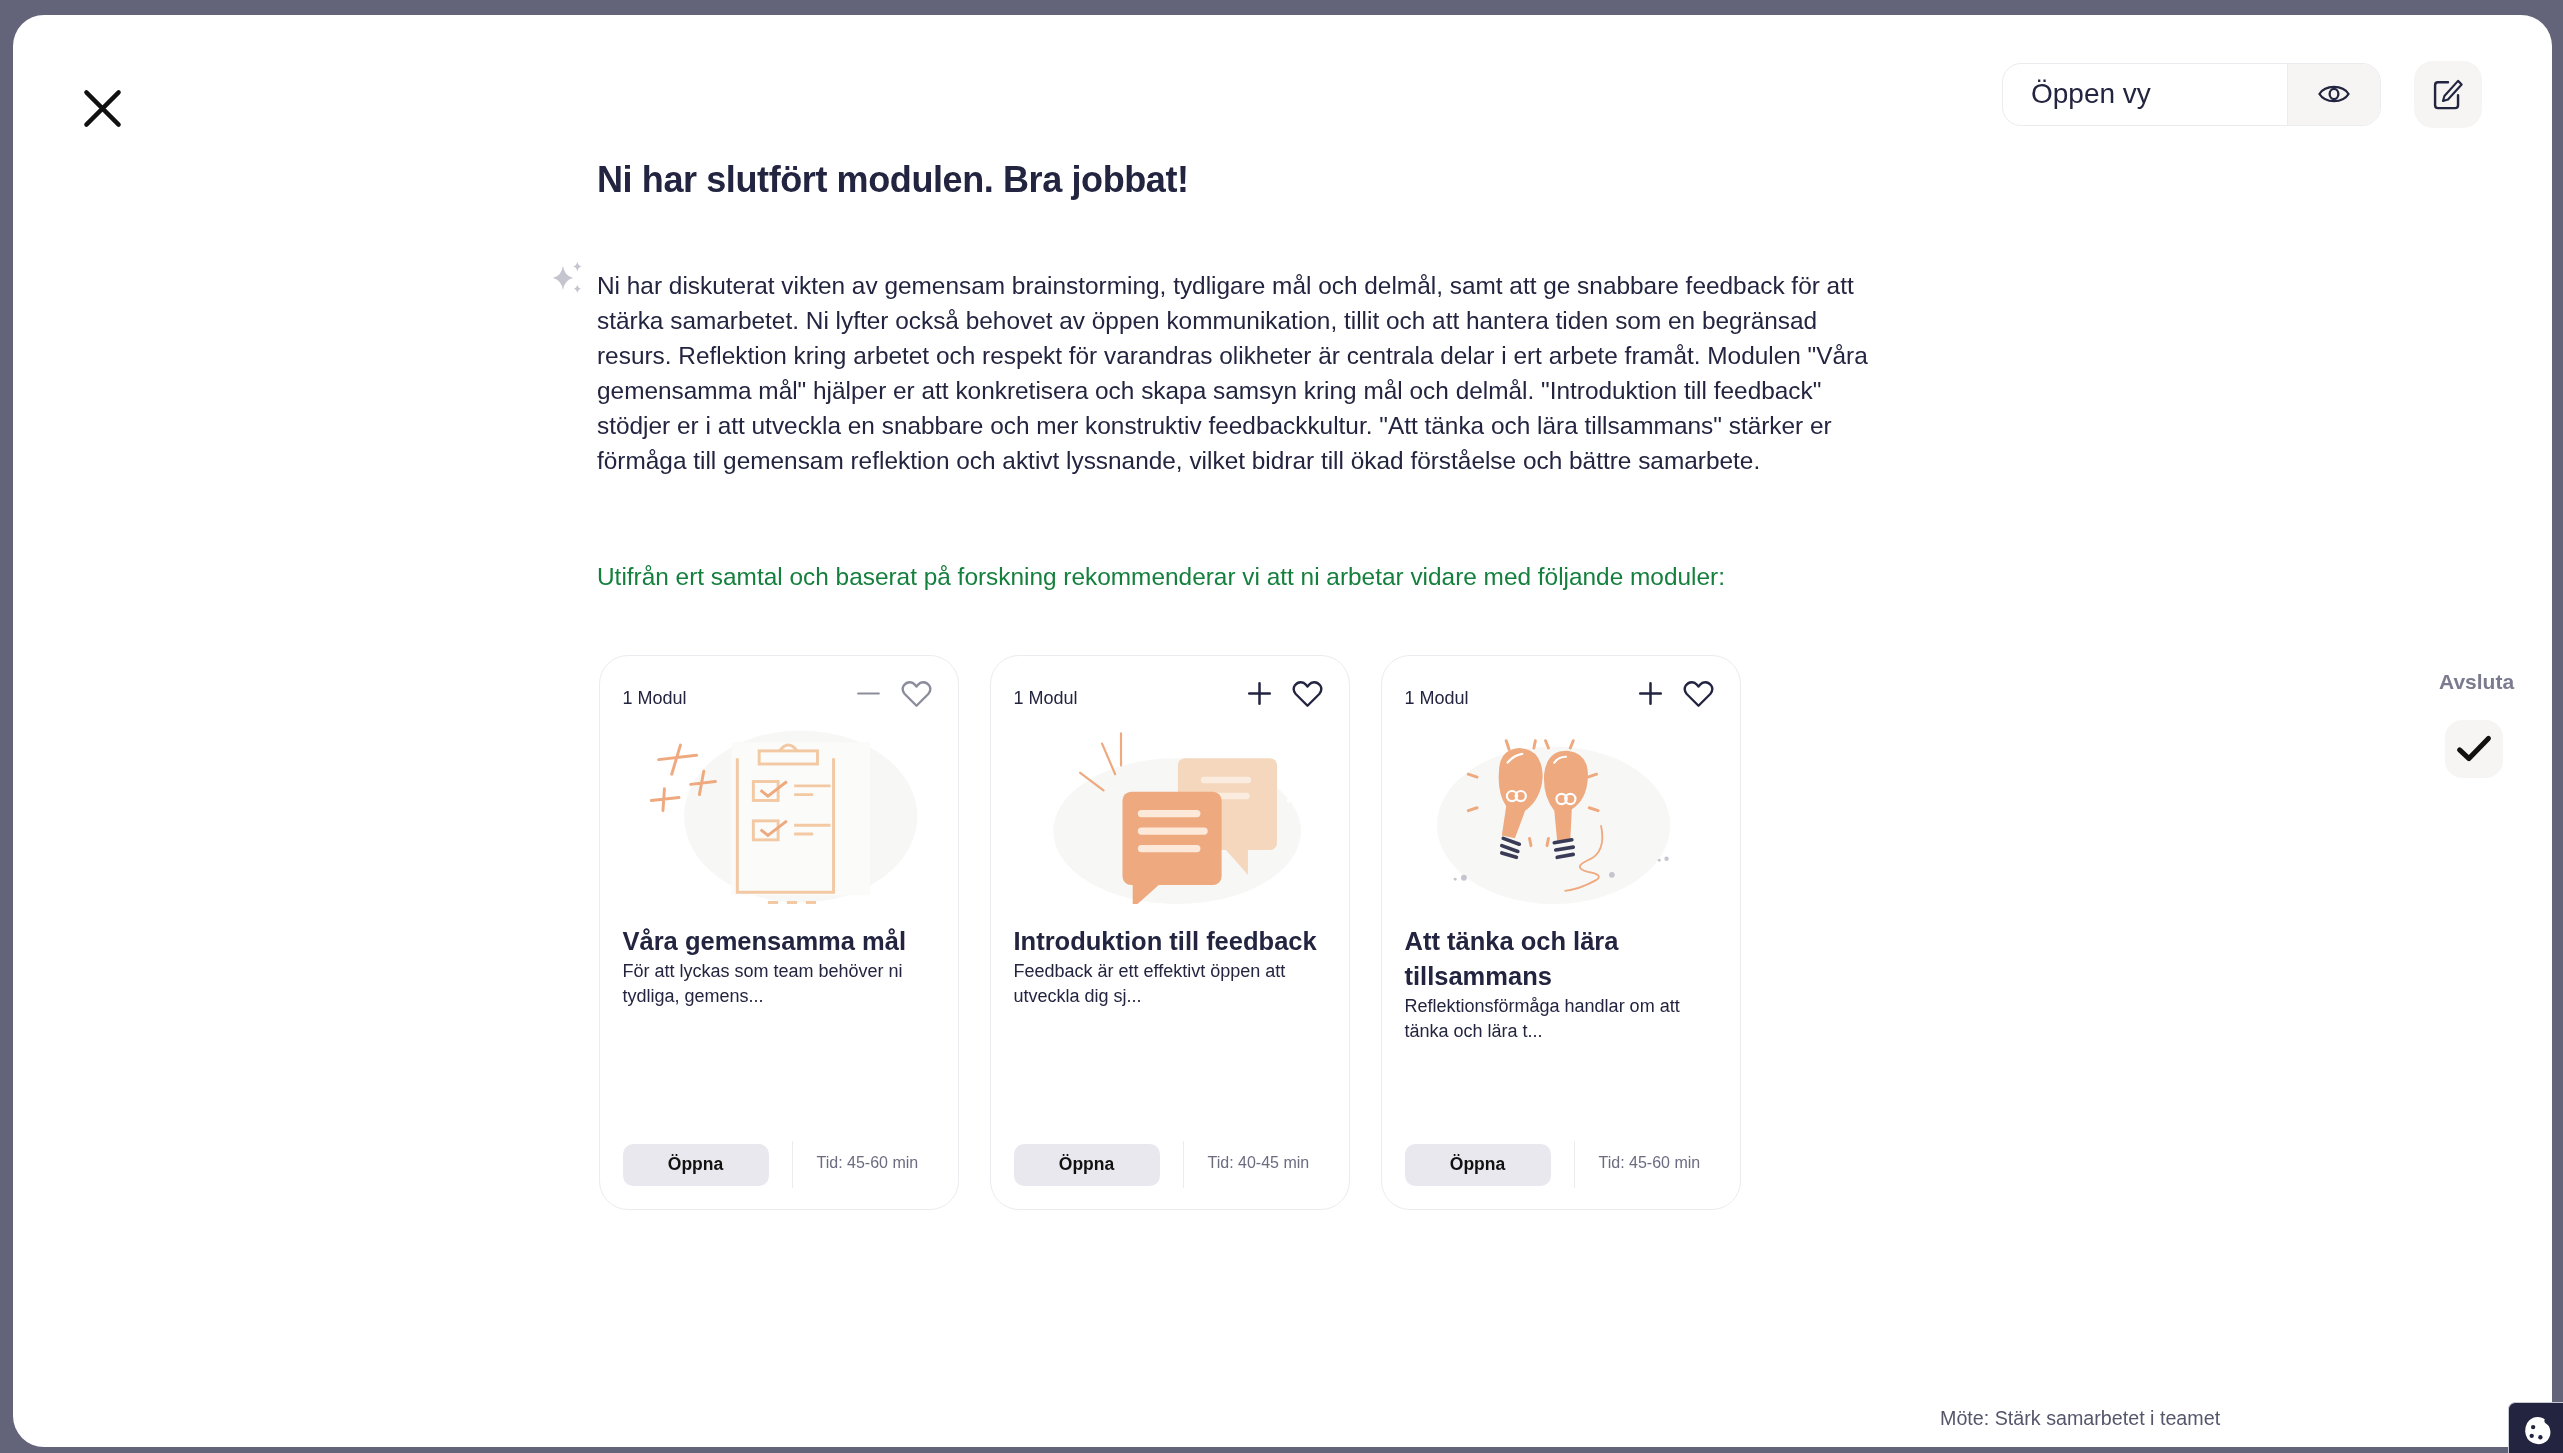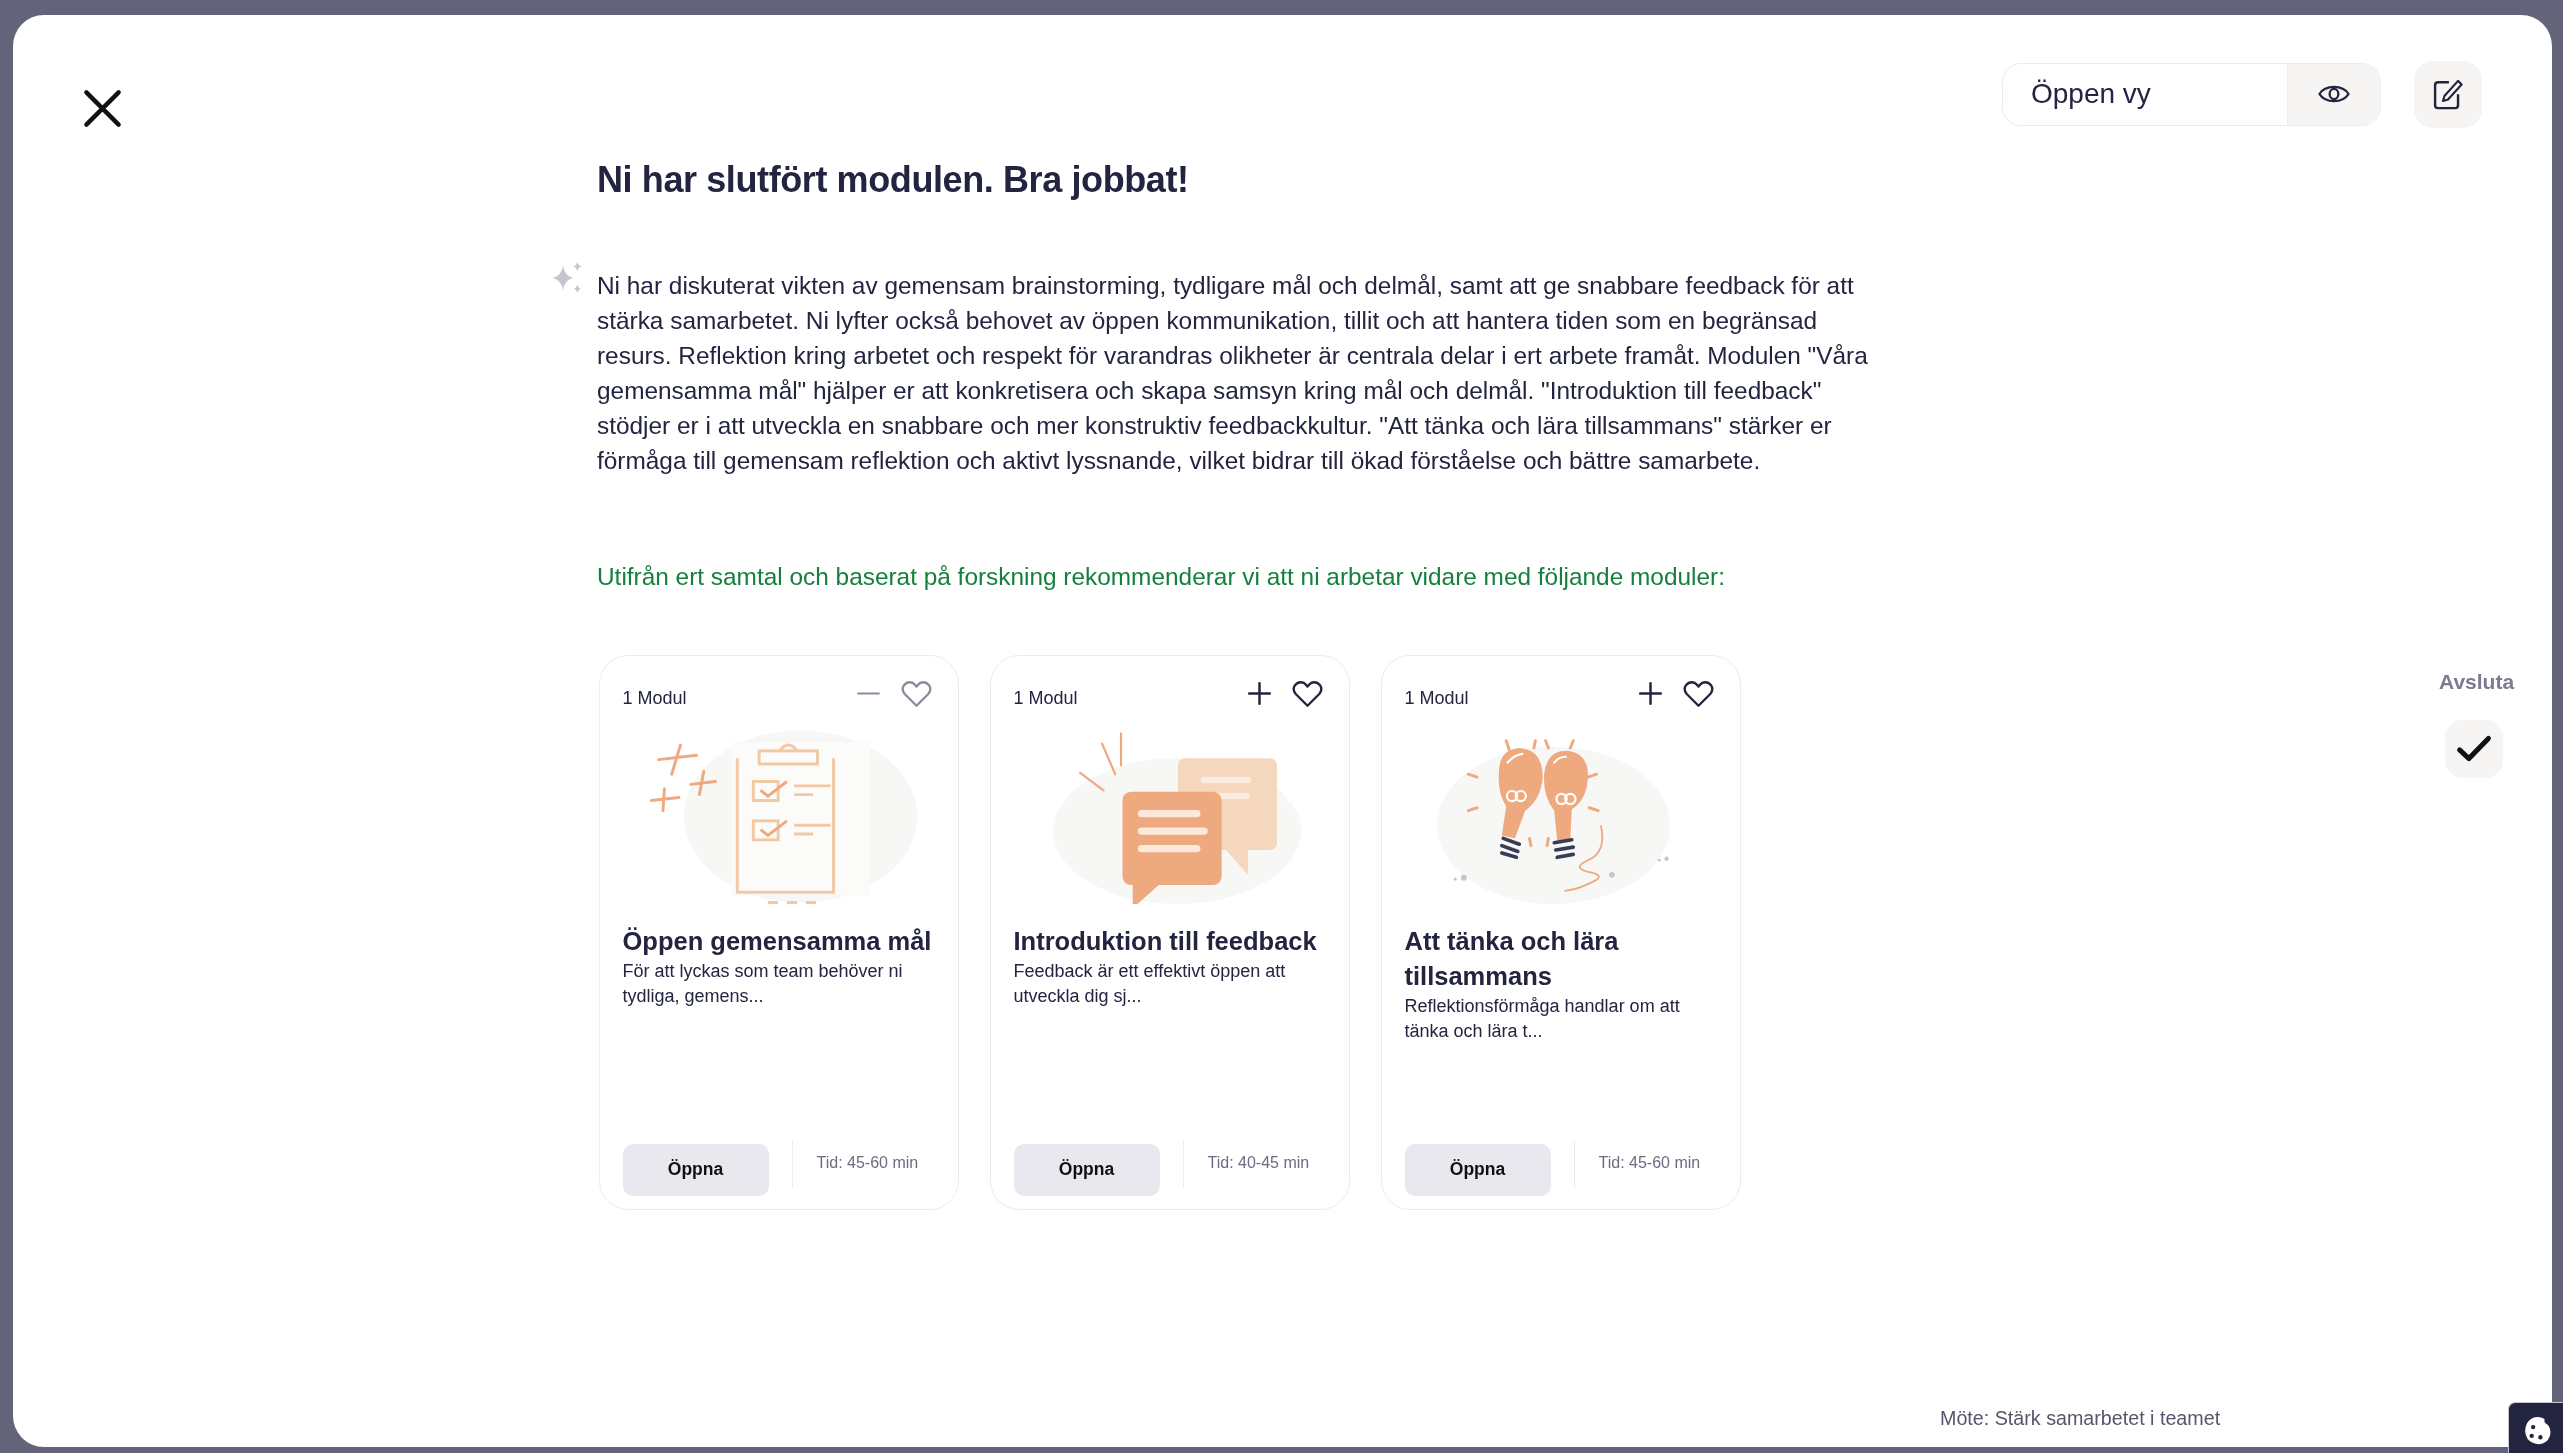--- a/index.html
+++ b/index.html
@@ -134,21 +134,21 @@
       position: absolute;
       left: 23px;
       width: 313px;
       font-size: 18px;
       line-height: 25px;
       color: #232540;
     }
     .card .open-btn {
       position: absolute;
       left: 23px; top: 488px;
-      width: 146px; height: 52px;
+      width: 146px; height: 42px;
       background: #e9e8ee;
       border: none;
       border-radius: 10.2px;
       font-family: "Liberation Sans", sans-serif;
       font-size: 17.5px;
       font-weight: 700;
       color: #111;
       cursor: pointer;
     }
     .card .divider {
@@ -266,21 +266,21 @@
           <path d="M160 84 L170 92 L196 72" fill="none" stroke="#eea97e" stroke-width="4"></path>
           <path d="M206 78 H256 M206 90 H232" stroke="#f2c9a3" stroke-width="4"></path>
           <rect x="150" y="126" width="34" height="26" fill="none" stroke="#f2c9a3" stroke-width="4"></rect>
           <path d="M160 138 L170 146 L196 126" fill="none" stroke="#eea97e" stroke-width="4"></path>
           <path d="M206 132 H256 M206 144 H232" stroke="#f2c9a3" stroke-width="4"></path>
           <path d="M170 238 H184 M196 238 H210 M222 238 H236" stroke="#f2c9a3" stroke-width="4"></path>
           <path d="M50 22 L38 62 M20 42 L72 36" stroke="#eea97e" stroke-width="4" stroke-linecap="round"></path>
           <path d="M82 58 L76 90 M64 76 L98 72" stroke="#eea97e" stroke-width="4" stroke-linecap="round"></path>
           <path d="M28 82 L26 112 M10 98 L48 94" stroke="#eea97e" stroke-width="4" stroke-linecap="round"></path>
         </svg>
-        <div class="ctitle">Öppen gemensamma mål</div>
+        <div class="ctitle">Våra gemensamma mål</div>
         <div class="cdesc" style="top:303px">För att lyckas som team behöver ni tydliga, gemens...</div>
         <button class="open-btn">Öppna</button>
         <div class="divider"></div>
         <div class="time">Tid: 45-60 min</div>
       </div>
 
       <div class="card">
         <div class="count">1 Modul</div>
         <div class="actions">
           <div class="act">

